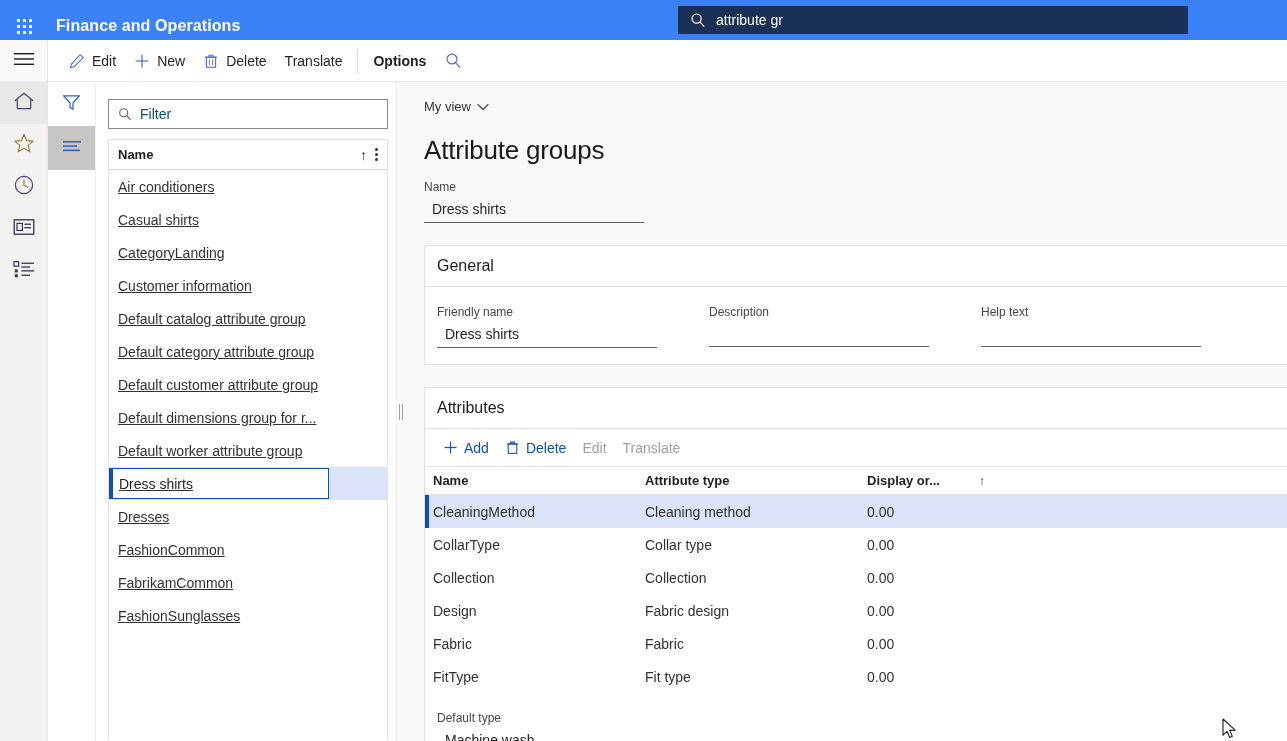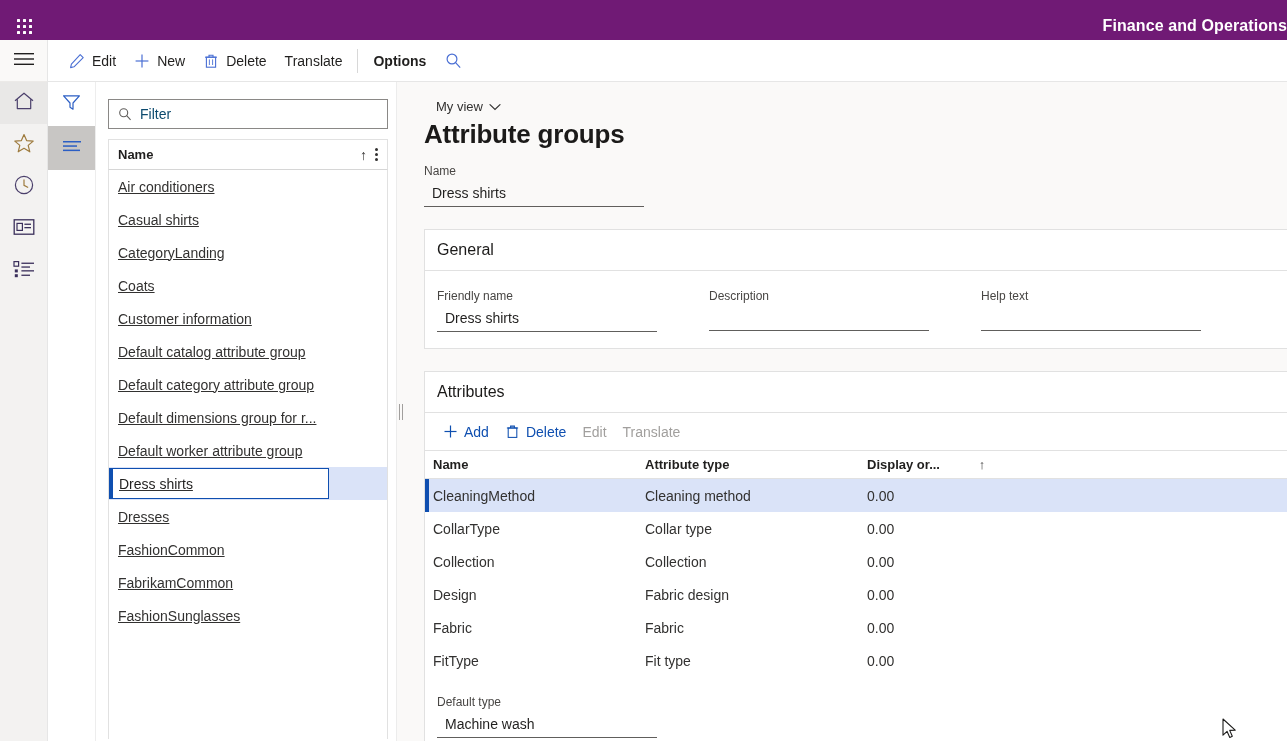--- a/index.html
+++ b/index.html
@@ -8,22 +8,22 @@
     overflow: hidden;
     font-family: "Liberation Sans", sans-serif;
     background: #ffffff;
     -webkit-font-smoothing: antialiased;
   }
 
   
   .topnav {
     position: absolute; top: 0; left: 0;
     width: 1287px; height: 52px;
-    background: #701a75;
-    display: flex; align-items: center; justify-content: space-between;
+    background: #3b82f6;
+    display: flex; align-items: center;
   }
   .waffle {
     width: 48px; height: 40px;
     display: flex; align-items: center; justify-content: center;
     cursor: pointer;
   }
   .waffle-grid {
     display: grid;
     grid-template-columns: repeat(3, 3px);
     grid-template-rows: repeat(3, 3px);
@@ -183,28 +183,28 @@
 
   
   .content {
     position: absolute; top: 82px; left: 404px;
     width: 883px; height: 659px;
     background: #faf9f8;
     overflow: hidden;
   }
   .viewsel {
     display: flex; align-items: center;
-    margin: 17px 0 0 32px;
+    margin: 17px 0 0 20px;
     font-size: 13px; color: #323130;
     cursor: pointer; width: fit-content;
   }
   .viewsel .chev { margin-left: 6px; display: flex; }
   .pagetitle {
-    margin: 5px 0 0 20px;
-    font-size: 26px; color: #1b1a19; font-weight: bold;
+    margin: 21px 0 0 20px;
+    font-size: 26px; color: #1b1a19; font-weight: normal;
     letter-spacing: -0.2px;
   }
   .namefield {
     margin: 14px 0 0 20px;
     width: 220px;
   }
   .fld-label { font-size: 12px; color: #484644; margin-bottom: 7px; }
   .fld-value {
     font-size: 14px; color: #201f1e;
     padding: 0 0 5px 8px;
@@ -296,20 +296,29 @@
         <i></i>
         <i></i>
         <i></i>
         <i></i>
         <i></i>
         <i></i>
     </div>
   </div>
   <div class="app-title">Finance and Operations</div>
 
+  <div class="nav-search">
+    <span class="mag">
+      <svg width="16" height="16" viewBox="0 0 16 16">
+        <circle cx="6.6" cy="6.6" r="4.6" fill="none" stroke="#ffffff" stroke-width="1.2"></circle>
+        <line x1="10.1" y1="10.1" x2="14.2" y2="14.6" stroke="#ffffff" stroke-width="1.2"></line>
+      </svg>
+    </span>
+    <span class="nav-search-text">attribute gr</span>
+  </div>
 </div>
 
 <div class="rail">
   <div class="rail-btn hamburger">
     <span>
       <svg width="20" height="14" viewBox="0 0 20 14">
         <rect x="0" y="1" width="20" height="1.4" fill="#201f1e"></rect>
         <rect x="0" y="6.3" width="20" height="1.4" fill="#201f1e"></rect>
         <rect x="0" y="11.6" width="20" height="1.4" fill="#201f1e"></rect>
       </svg>
@@ -456,30 +465,30 @@
       <div class="lrow">
         <span>Air conditioners</span>
       </div>
       <div class="lrow">
         <span>Casual shirts</span>
       </div>
       <div class="lrow">
         <span>CategoryLanding</span>
       </div>
       <div class="lrow">
-        <span>Coats</span>
-      </div>
-      <div class="lrow">
         <span>Customer information</span>
       </div>
       <div class="lrow">
         <span>Default catalog attribute group</span>
       </div>
       <div class="lrow">
         <span>Default category attribute group</span>
+      </div>
+      <div class="lrow">
+        <span>Default customer attribute group</span>
       </div>
       <div class="lrow">
         <span>Default dimensions group for r...</span>
       </div>
       <div class="lrow">
         <span>Default worker attribute group</span>
       </div>
       <div class="lrow selected">
         <div class="cellbox">Dress shirts</div>
       </div>

